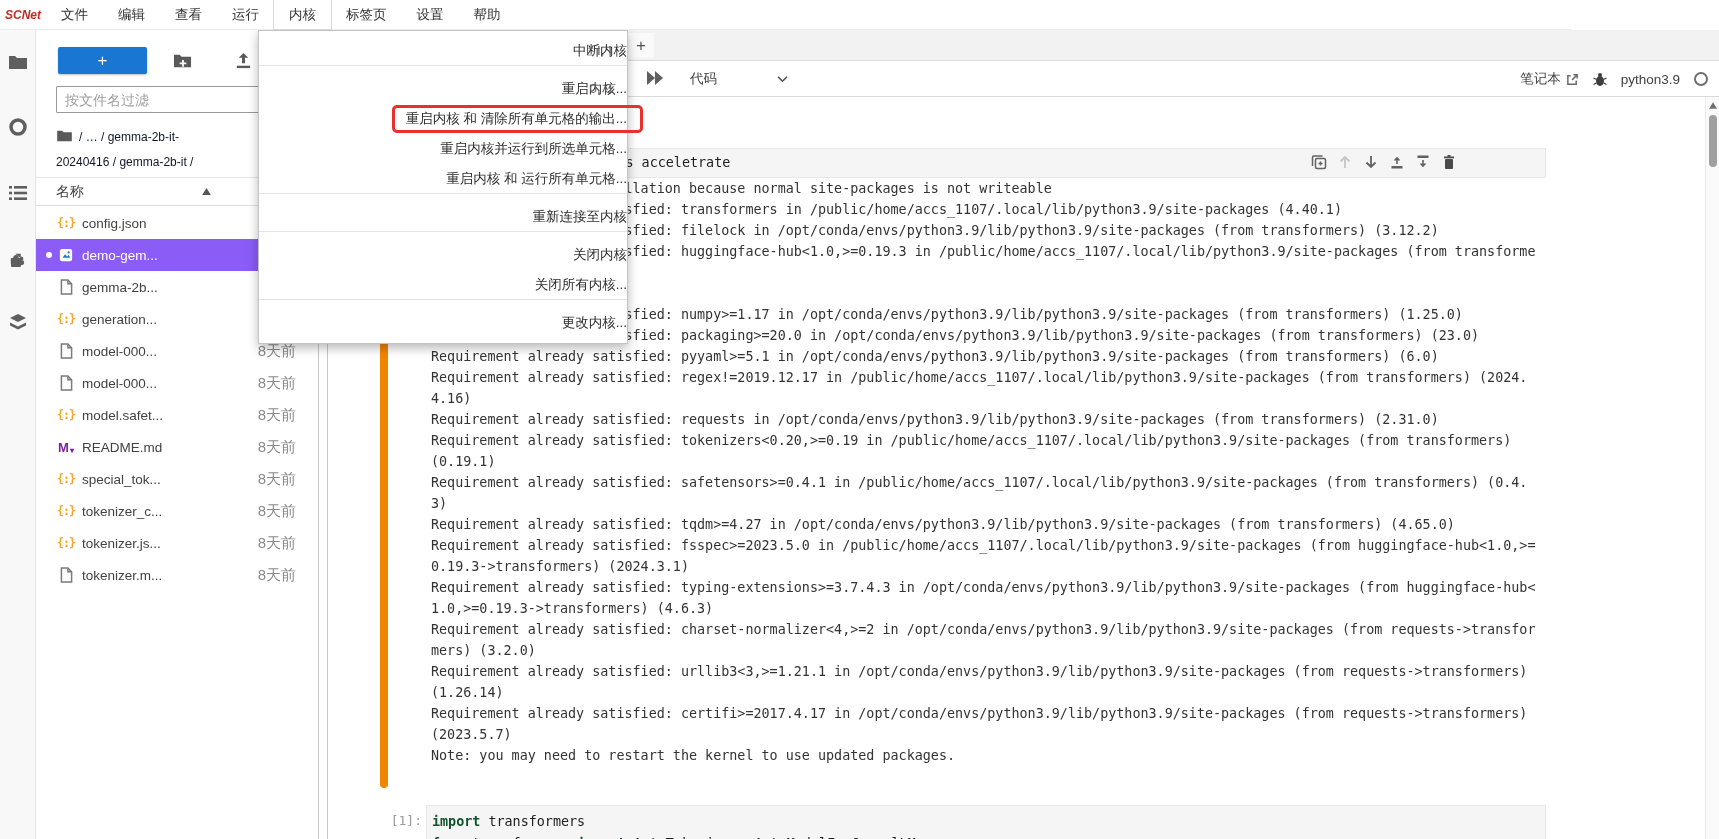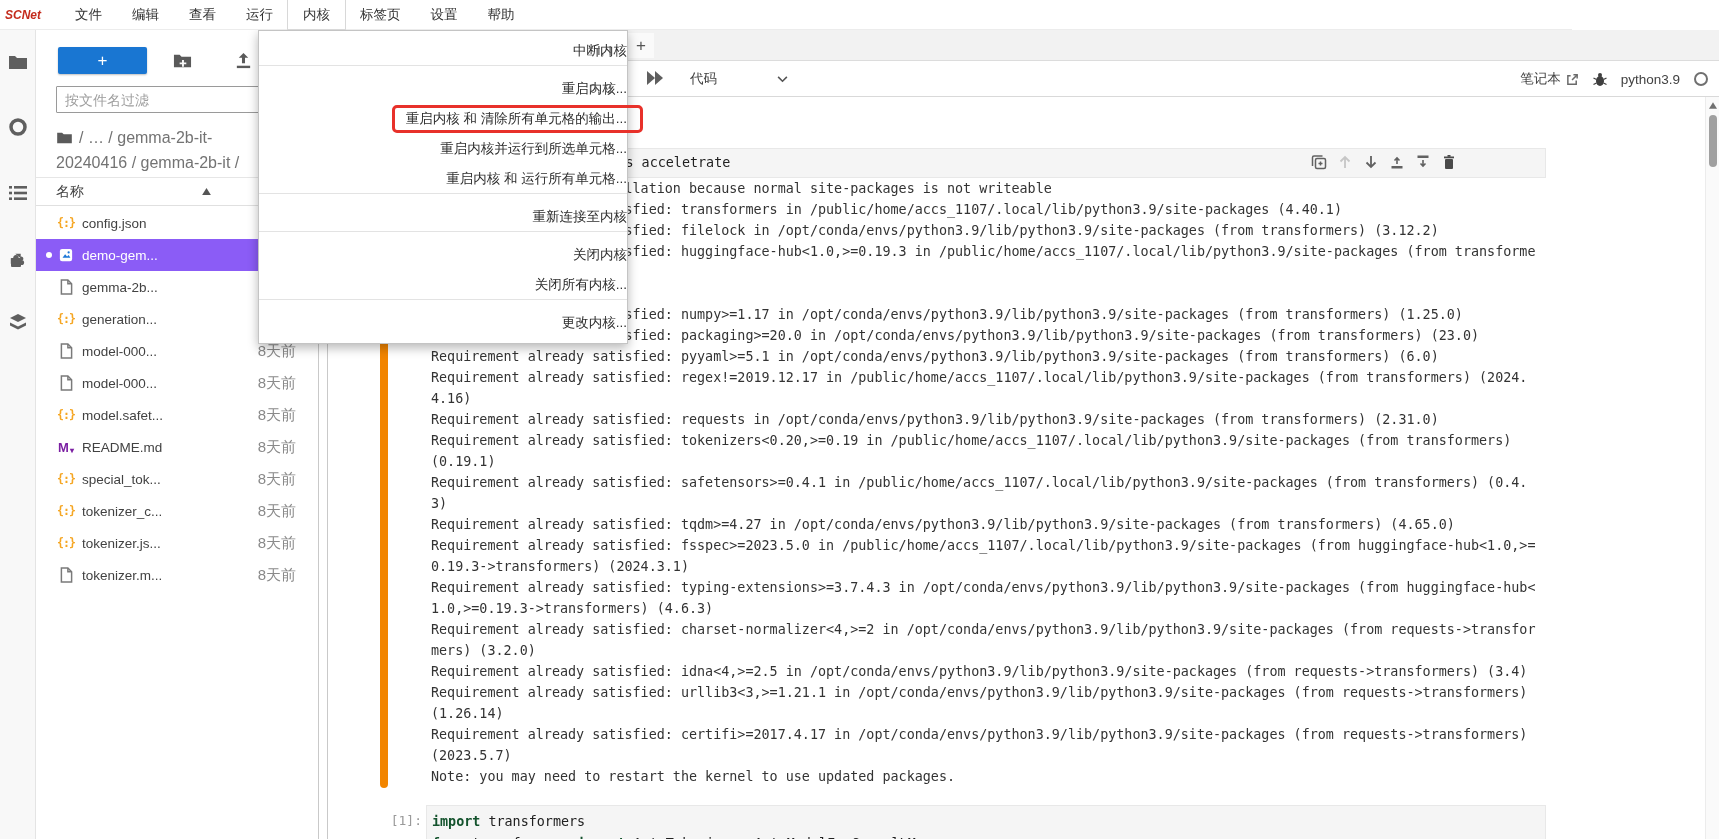--- a/index.html
+++ b/index.html
@@ -8,21 +8,20 @@
     position:relative; width:1719px; height:839px; overflow:hidden;
     font-family:"Liberation Sans", sans-serif; background:#fff; color:#333;
   }
   svg { display:block; }
 
   
   .menubar {
     position:absolute; left:0; top:0; width:1572px; height:30px;
     background:#fff; border-bottom:1px solid #ececec; display:flex; align-items:stretch;
     z-index:60;
-    gap:14px;
   }
   .logo {
     width:46px; display:flex; align-items:center; justify-content:center;
     color:#c42b1c; font-weight:bold; font-style:italic; font-size:12px; letter-spacing:0;
   }
   .mb-items { display:flex; }
   .mb-item {
     padding:0 15px; display:flex; align-items:center; font-size:13.5px; color:#333;
     cursor:default; position:relative;
   }
@@ -50,21 +49,21 @@
   }
   .fp-tool { position:absolute; top:21px; width:19px; height:19px; color:#5a5a5a; }
   .fp-tool.newfolder { left:137px; }
   .fp-tool.upload { left:198px; }
   .fp-search {
     position:absolute; left:20px; top:56px; width:242px; height:27px;
     border:1px solid #9a9a9a; border-radius:1px; font-size:14px; padding:0 8px;
     color:#333; font-family:"Liberation Sans", sans-serif; background:#fff; outline:none;
   }
   .fp-search::placeholder { color:#9e9e9e; }
-  .crumbs { position:absolute; left:20px; top:95px; font-size:16px; color:#737373; line-height:25px; }
+  .crumbs { position:absolute; left:20px; top:95px; font-size:12px; color:#0f172a; line-height:25px; }
   .crumbs .crumb-folder { display:inline-block; width:17px; height:13px; vertical-align:-1px; margin-right:6px; color:#5a5a5a; }
   .fp-header {
     position:absolute; left:0; top:147px; width:100%; height:29px;
     border-top:1px solid #e6e6e6; border-bottom:1px solid #e0e0e0;
     display:flex; align-items:center; font-size:14px; color:#424242;
   }
   .fp-header .hdr-label { margin-left:20px; }
   .fp-header .sort-arrow { margin-left:118px; width:9px; height:7px; color:#555; }
   .file-list { position:absolute; left:0; top:177px; width:100%; }
   .file-row { display:flex; align-items:center; height:32px; padding-left:6px; font-size:13.5px; color:#424242; }
@@ -587,21 +586,20 @@
           <div class="out-line">0.19.3-&gt;transformers) (2024.3.1)</div>
 
           <div class="out-line">Requirement already satisfied: typing-extensions&gt;=3.7.4.3 in /opt/conda/envs/python3.9/lib/python3.9/site-packages (from huggingface-hub&lt;</div>
 
           <div class="out-line">1.0,&gt;=0.19.3-&gt;transformers) (4.6.3)</div>
 
           <div class="out-line">Requirement already satisfied: charset-normalizer&lt;4,&gt;=2 in /opt/conda/envs/python3.9/lib/python3.9/site-packages (from requests-&gt;transfor</div>
 
           <div class="out-line">mers) (3.2.0)</div>
 
-          <div class="out-line">Requirement already satisfied: idna&lt;4,&gt;=2.5 in /opt/conda/envs/python3.9/lib/python3.9/site-packages (from requests-&gt;transformers) (3.4)</div>
 
           <div class="out-line">Requirement already satisfied: urllib3&lt;3,&gt;=1.21.1 in /opt/conda/envs/python3.9/lib/python3.9/site-packages (from requests-&gt;transformers)</div>
 
           <div class="out-line">(1.26.14)</div>
 
           <div class="out-line">Requirement already satisfied: certifi&gt;=2017.4.17 in /opt/conda/envs/python3.9/lib/python3.9/site-packages (from requests-&gt;transformers)</div>
 
           <div class="out-line">(2023.5.7)</div>
 
           <div class="out-line">Note: you may need to restart the kernel to use updated packages.</div>

